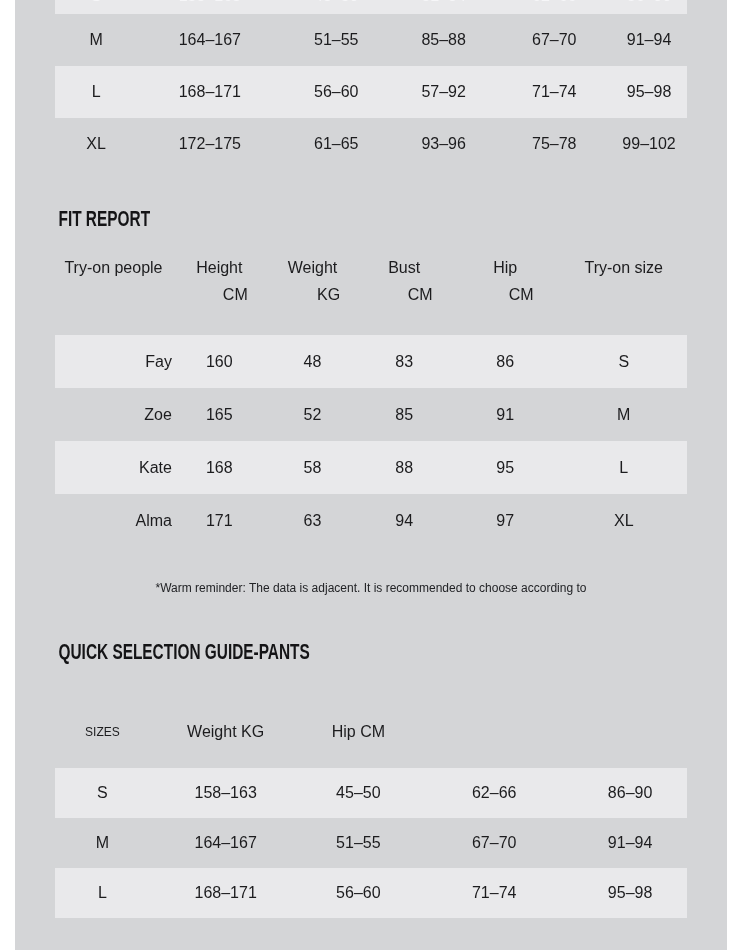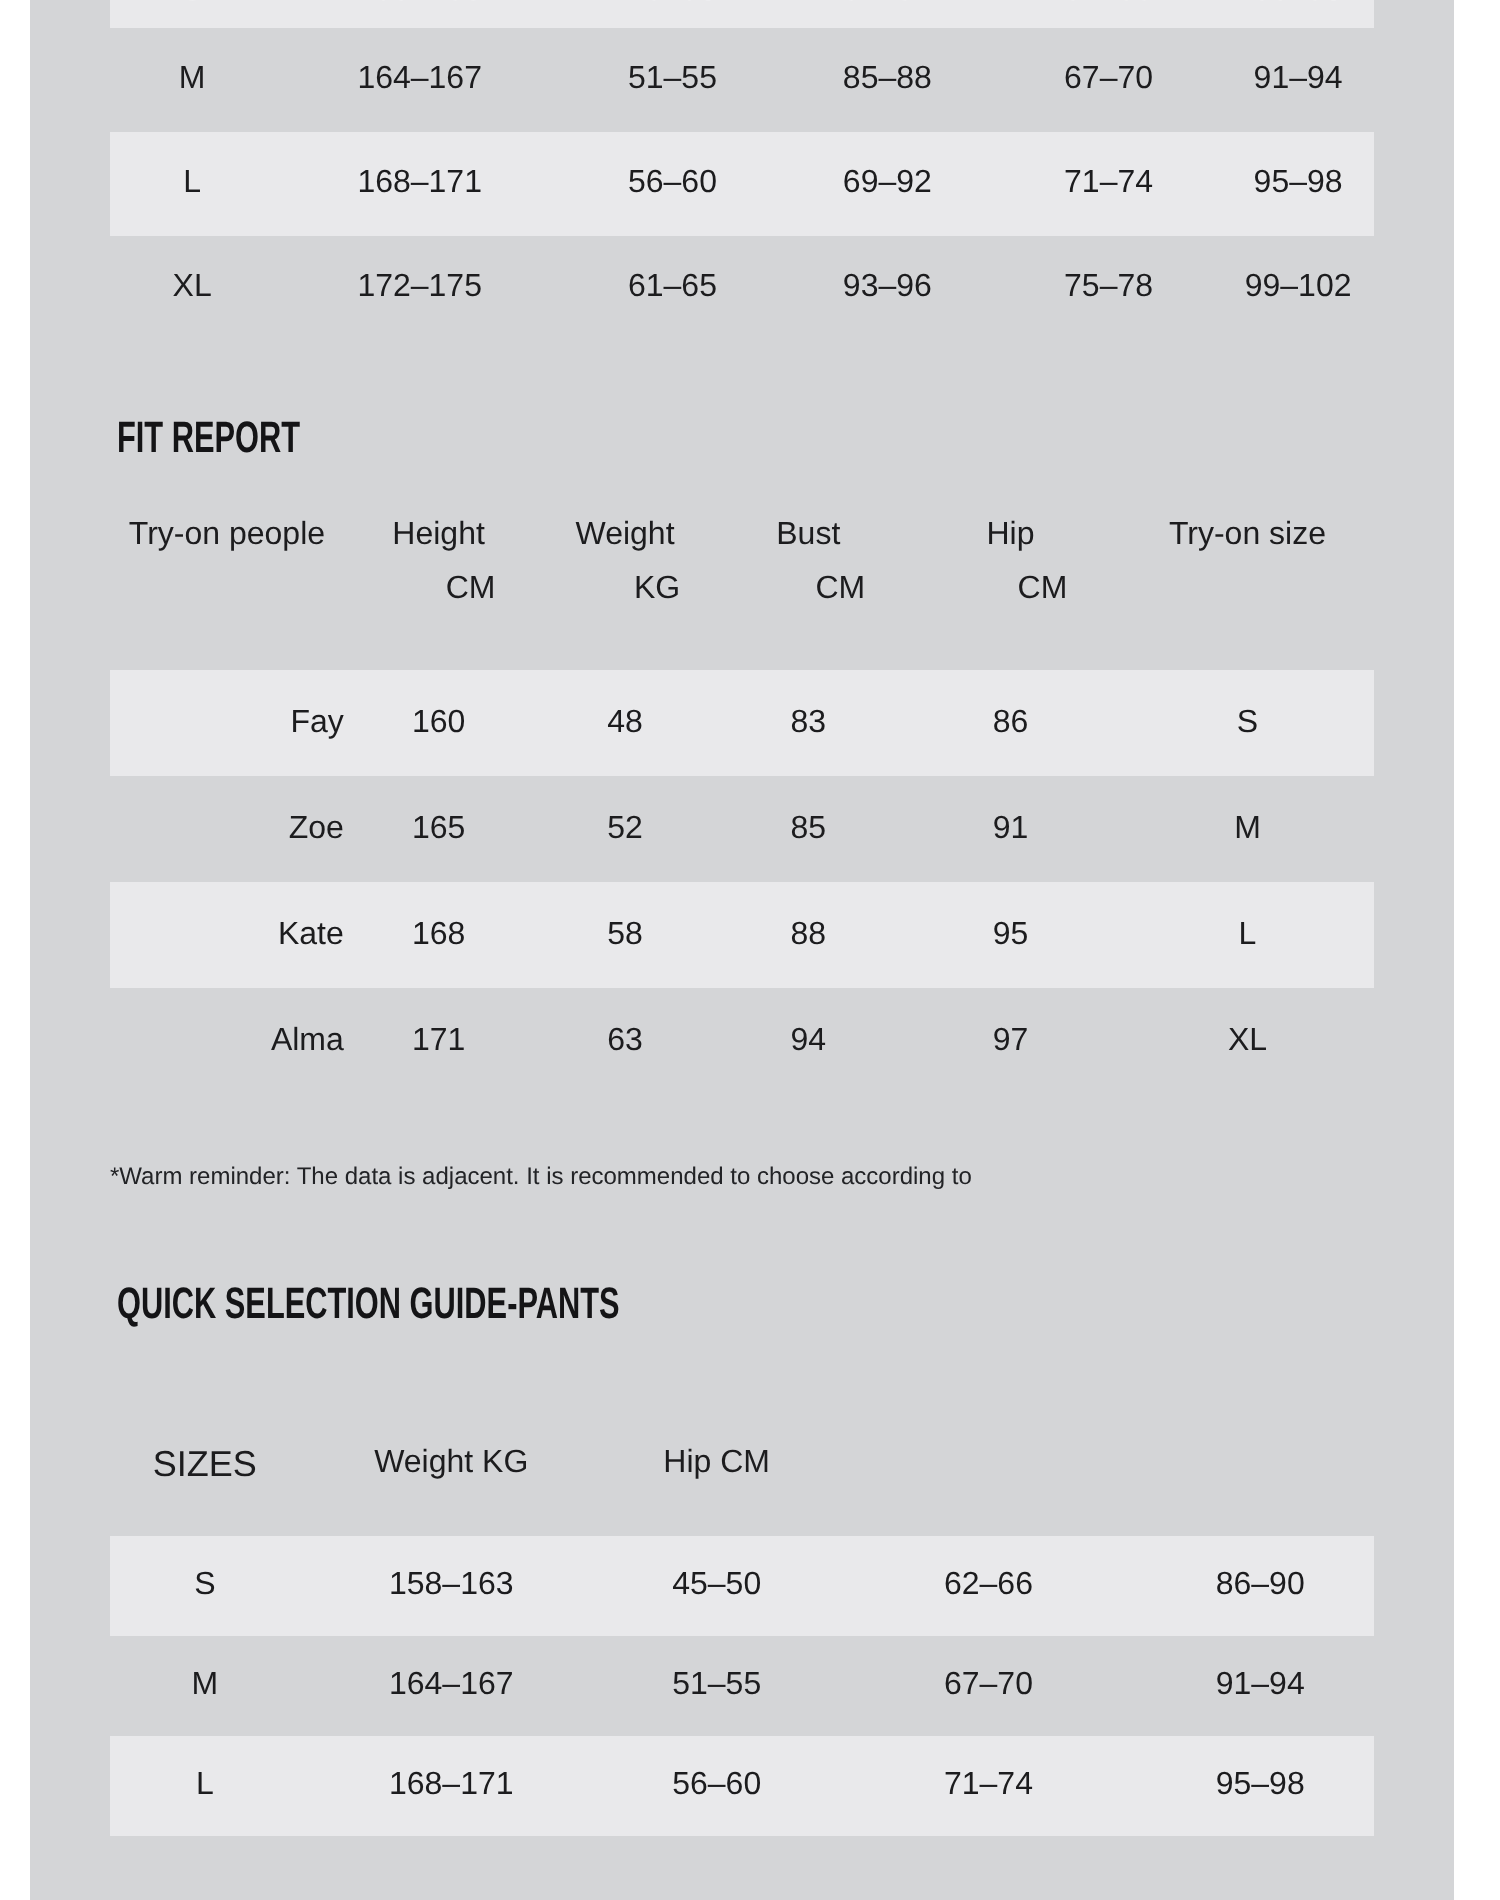--- a/index.html
+++ b/index.html
@@ -29,26 +29,26 @@
                 text-align:left; font-size:16px; height:56px; }
   .fit-header .hcell { display:flex; flex-direction:column; align-items:center; }
   .fit-header .l1 { line-height:20px; }
   .fit-header .l2 { line-height:20px; margin-top:7px; min-height:20px;margin-left:32px; }
   .fit-rows { margin-top:21px; }
   .fit-grid { grid-template-columns:18.5% 15% 14.5% 14.5% 17.5% 20%; height:53px; }
   .fit-rows .row:nth-of-type(odd) { background:#e9e9eb; }
   .fit-grid .name { text-align:right; padding-left:18px; }
 
   
-  .note { margin-top:34px; font-size:12px; line-height:15px; color:#222326; }
+  .note { margin-top:34px; text-align:center; font-size:12px; line-height:15px; color:#222326; }
 
   
   .pants-header { margin-top:56px; display:grid; grid-template-columns:15% 24% 18% 25% 18%;
                   align-items:center; text-align:center; font-size:16px; line-height:22px; }
-  .pants-header .sizes { font-size:18px; }
+  .pants-header .sizes { font-size:12px; }
   .pants-rows { margin-top:25px; }
   .pants-grid { grid-template-columns:15% 24% 18% 25% 18%; height:50px; }
   .pants-rows .row:nth-of-type(odd) { background:#e9e9eb; }
 </style>
 </head>
 <body>
 
 <div class="page">
   <div class="panel">
 
@@ -71,21 +71,21 @@
             <span>51–55</span>
             <span>85–88</span>
             <span>67–70</span>
             <span>91–94</span>
           </div>
 
           <div class="row top-grid">
             <span>L</span>
             <span>168–171</span>
             <span>56–60</span>
-            <span>69–92</span>
+            <span>57–92</span>
             <span>71–74</span>
             <span>95–98</span>
           </div>
 
           <div class="row top-grid">
             <span>XL</span>
             <span>172–175</span>
             <span>61–65</span>
             <span>93–96</span>
             <span>75–78</span>

